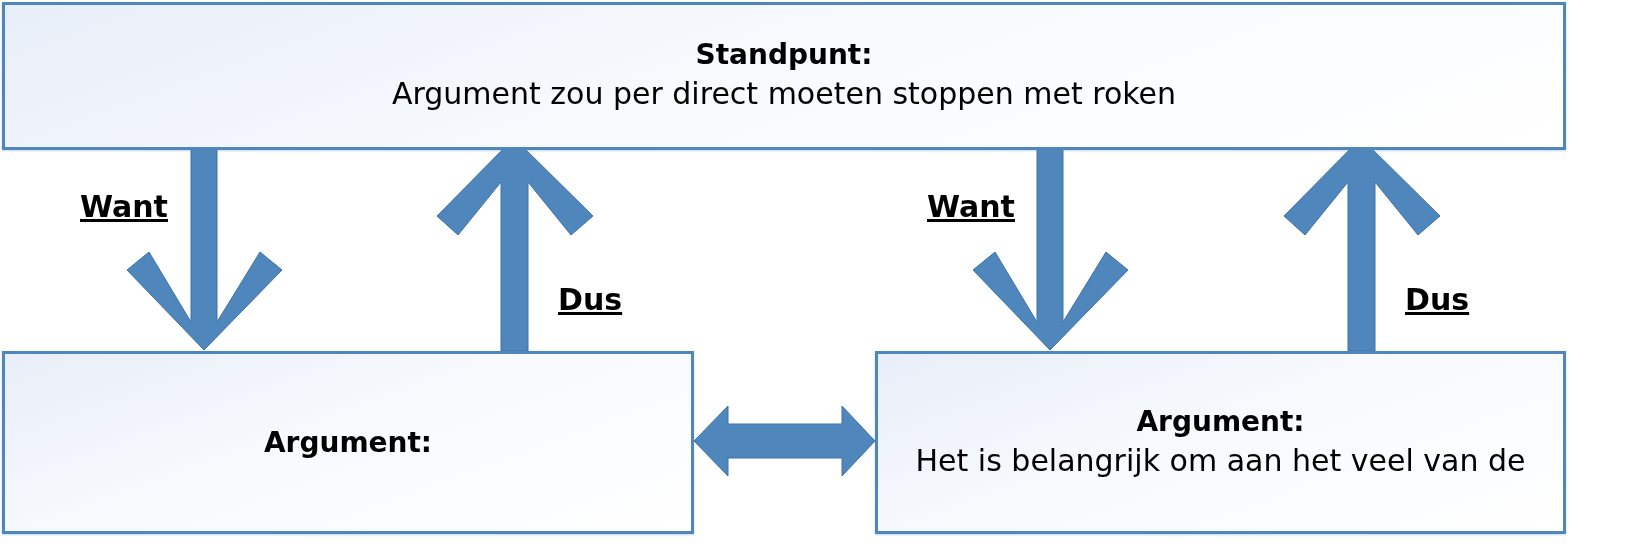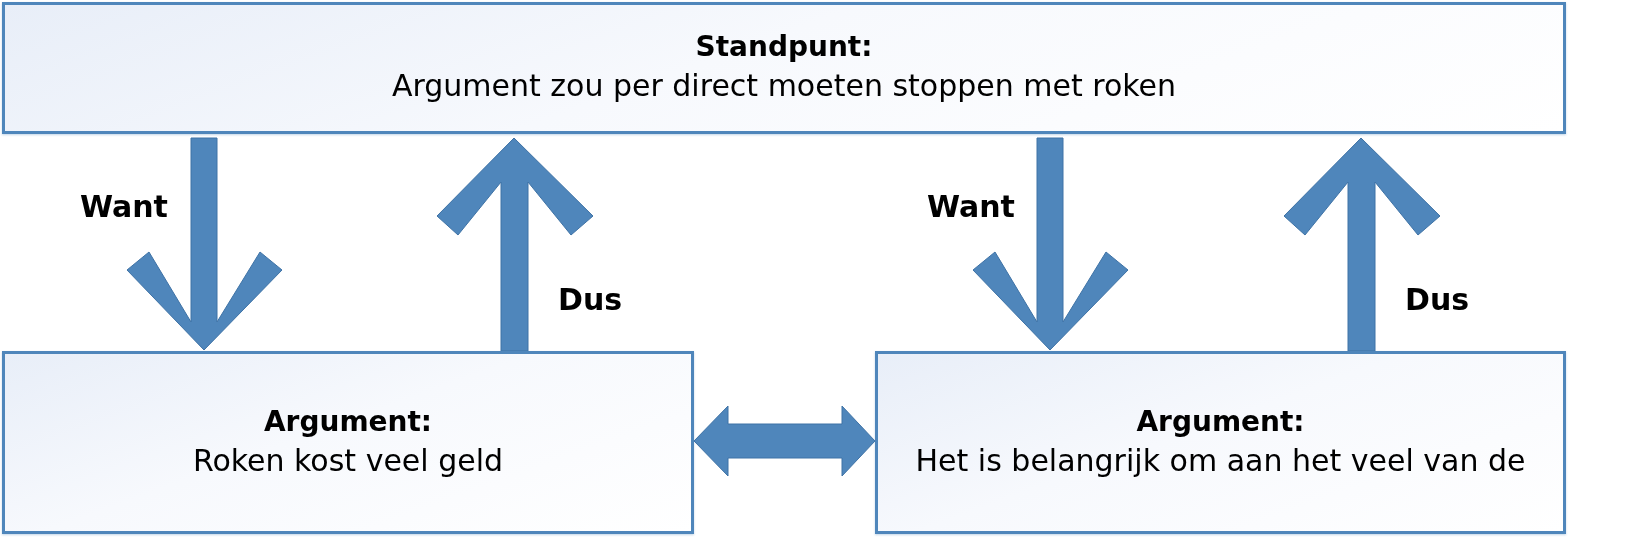--- a/index.html
+++ b/index.html
@@ -9,24 +9,24 @@
       position: absolute;
       box-sizing: border-box;
       border: 3px solid #4f86bb;
       background: linear-gradient(160deg, #e8eef8 0%, #f7f9fd 45%, #ffffff 100%);
       display: flex; flex-direction: column; align-items: center; justify-content: center;
       text-align: center;
       box-shadow: 0 1px 2px rgba(79,134,187,0.35);
     }
     .box .title { font-weight: bold; font-size: 28px; line-height: 36px; }
     .box .body { font-size: 30px; line-height: 42px; }
-    #top-box { left: 2px; top: 2px; width: 1564px; height: 132px; }
+    #top-box { left: 2px; top: 2px; width: 1564px; height: 148px; }
     #left-box { left: 2px; top: 351px; width: 692px; height: 183px; }
     #right-box { left: 875px; top: 351px; width: 691px; height: 183px; }
-    .label { position: absolute; font-weight: bold; font-size: 30px; line-height: 34px; }
+    .label { position: absolute; font-weight: bold; font-size: 30px; line-height: 34px; text-decoration: underline; }
     svg.arrows { position: absolute; left: 0; top: 0; width: 1637px; height: 558px; pointer-events: none; }
     svg.arrows path { fill: #4f86bb; stroke: #3f73a6; stroke-width: 1; }
   </style>
 </head>
 <body>
 
 <svg class="arrows" viewBox="0 0 1637 558" xmlns="http://www.w3.org/2000/svg">
 
   <path d="M191 138 L217 138 L217 322 L260 252 L282 270 L204 350 L127 270 L149 252 L191 322 Z"></path>
 
@@ -44,19 +44,18 @@
   <div class="body">Argument zou per direct moeten stoppen met roken</div>
 </div>
 
 <div class="label" style="left:80px; top:190px;">Want</div>
 <div class="label" style="left:558px; top:283px;">Dus</div>
 <div class="label" style="left:927px; top:190px;">Want</div>
 <div class="label" style="left:1405px; top:283px;">Dus</div>
 
 <div id="left-box" class="box">
   <div class="title">Argument:</div>
-  <div class="body">Roken kost veel geld</div>
 </div>
 
 <div id="right-box" class="box">
   <div class="title">Argument:</div>
   <div class="body">Het is belangrijk om aan het veel van de</div>
 </div>
 
 </body></html>

